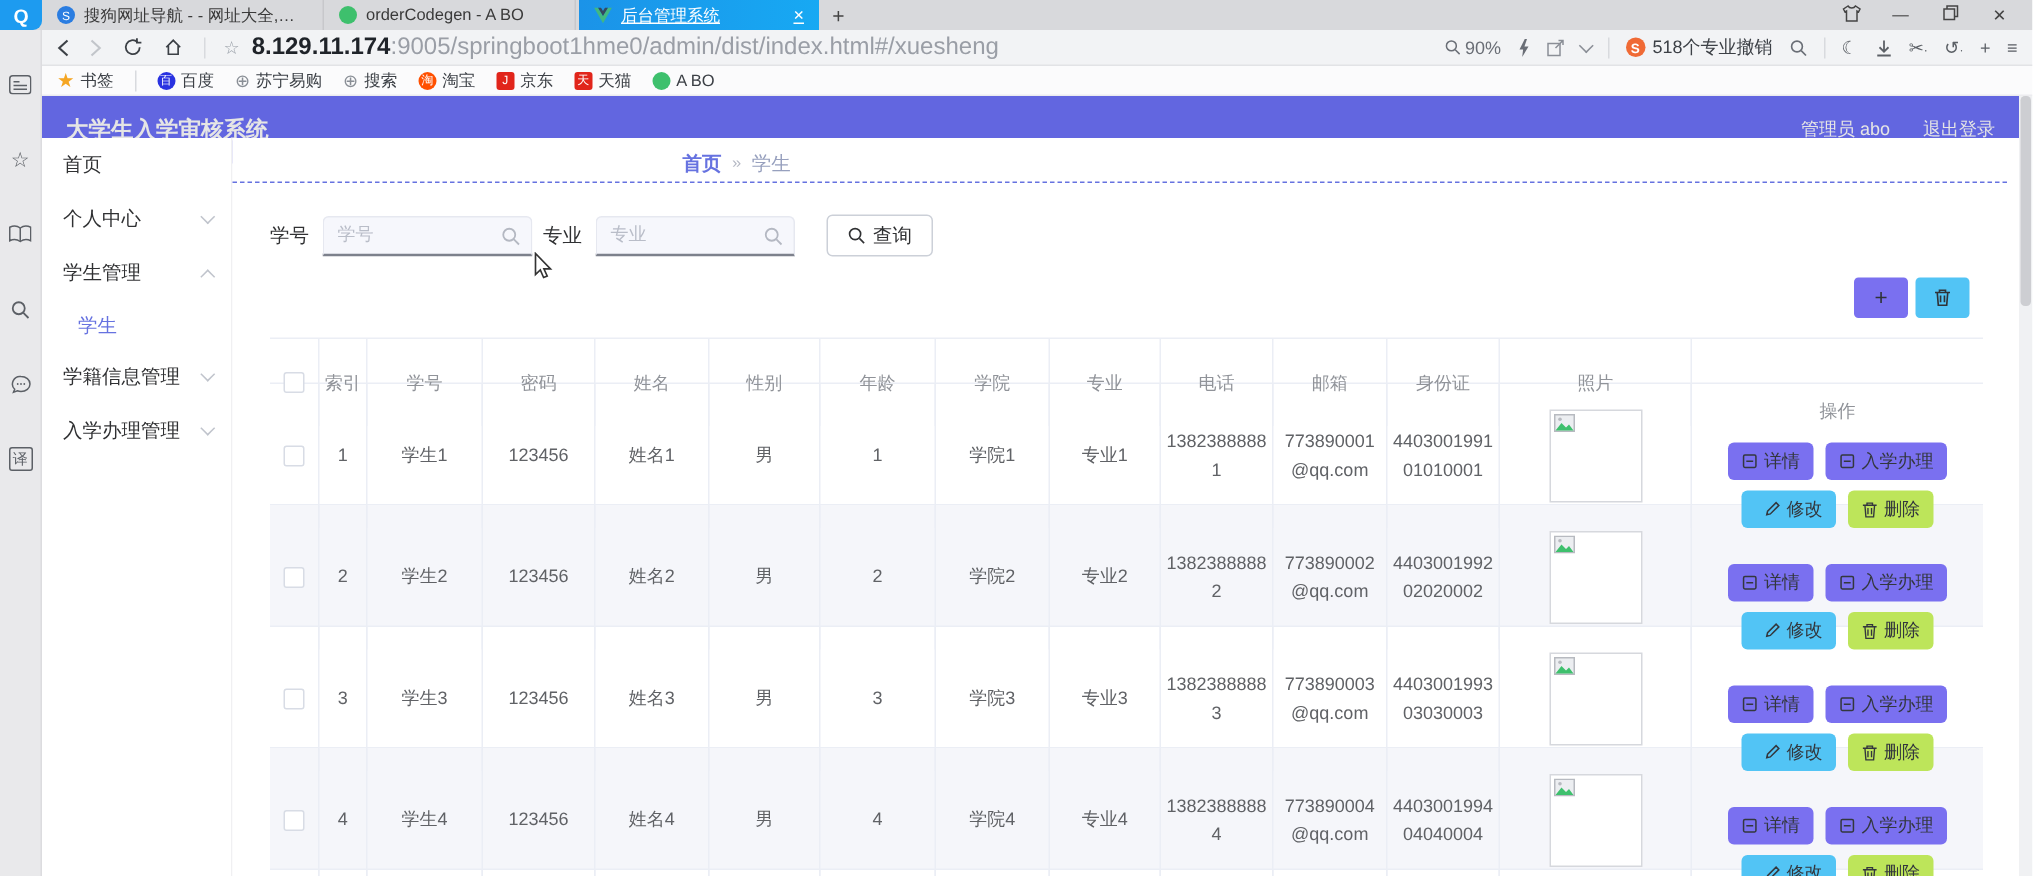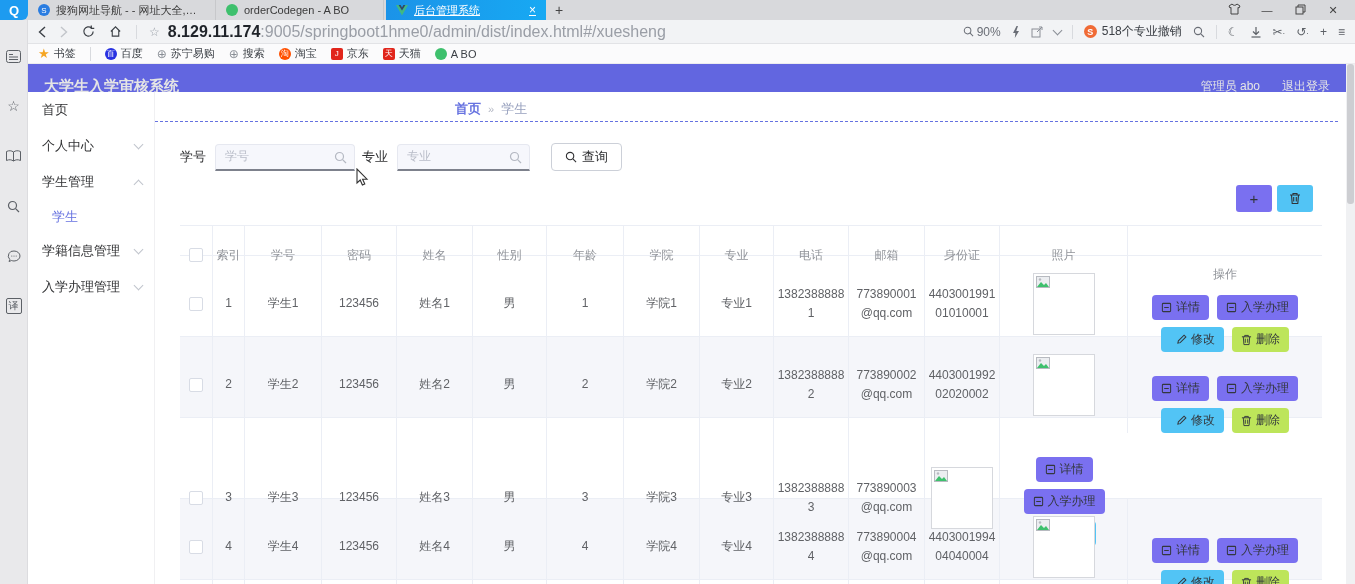--- a/index.html
+++ b/index.html
@@ -487,20 +487,21 @@
             <div class="tcell">3</div>
             <div class="tcell">学生3</div>
             <div class="tcell">123456</div>
             <div class="tcell">姓名3</div>
             <div class="tcell">男</div>
             <div class="tcell">3</div>
             <div class="tcell">学院3</div>
             <div class="tcell">专业3</div>
             <div class="tcell">13823888883</div>
             <div class="tcell">773890003@qq.com</div>
+            <div class="tcell">440300199303030003</div>
             <div class="tcell">
               <div class="photobox">
                 <svg width="14" height="12" viewBox="0 0 14 12">
                   <rect x=".5" y=".5" width="13" height="11" fill="#eceef1" stroke="#b7bac0"></rect>
                   <path d="M1 11 5 6l3 3 2-2 3 4Z" fill="#3ec06d"></path>
                   <circle cx="4" cy="3.5" r="1.2" fill="#b7bac0"></circle>
                 </svg>
               </div>
             </div>
             <div class="tcell">

